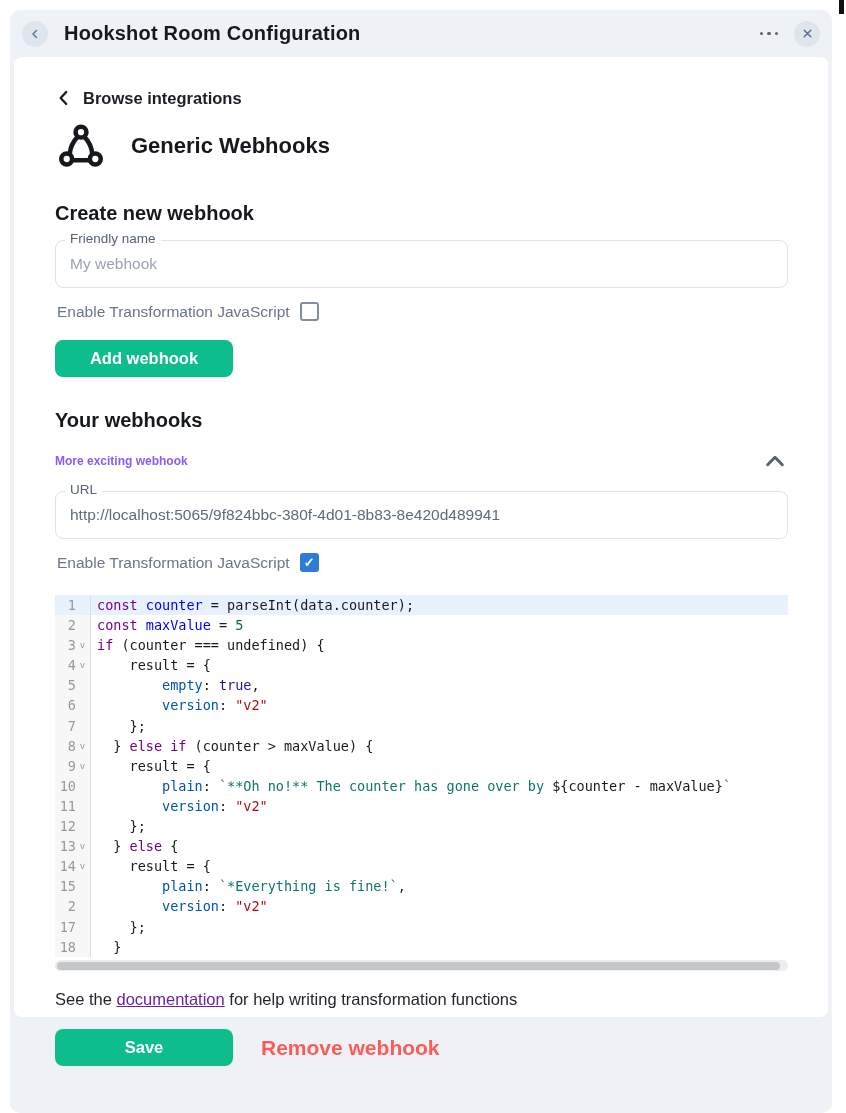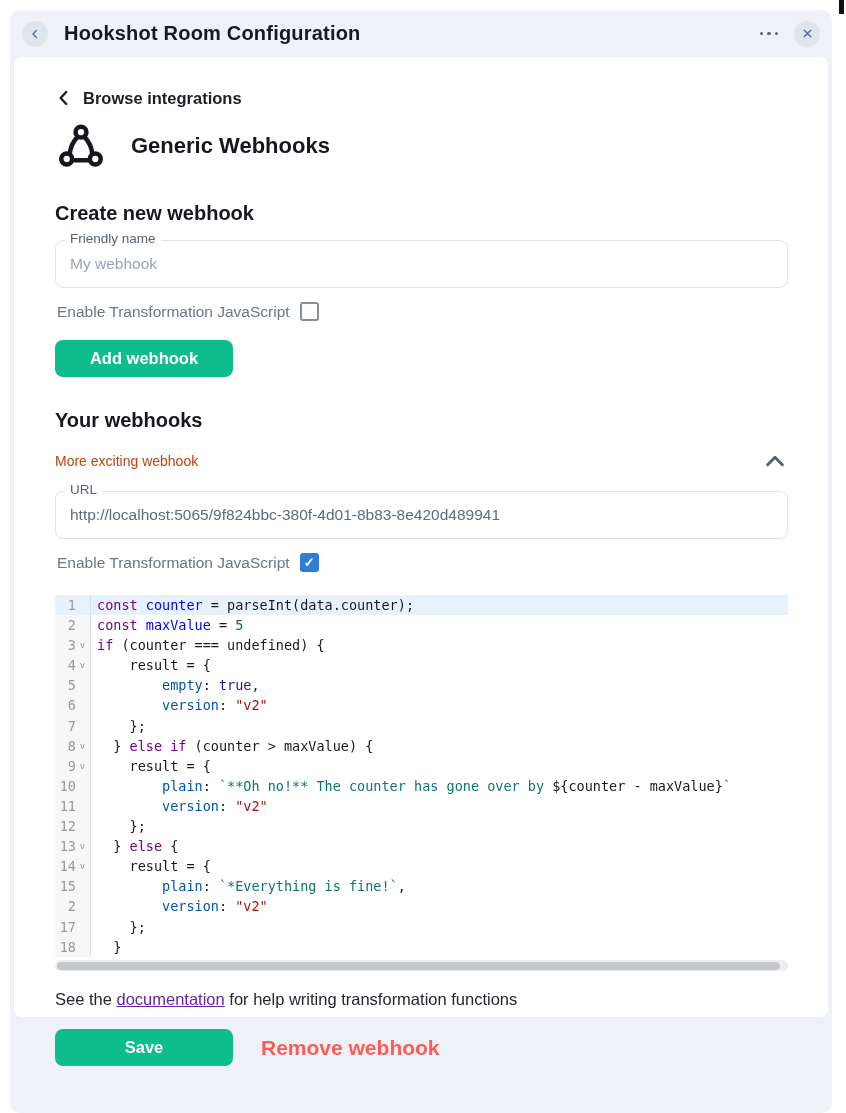--- a/index.html
+++ b/index.html
@@ -58,21 +58,21 @@
     width:178px; height:37px; font-family:"Liberation Sans",sans-serif;
     font-size:16.5px; font-weight:700; cursor:pointer; }
   .btn-add  { left:41px; top:283px; }
   .btn-save { left:41px; top:972px; }
   .btn-remove { left:247px; top:972px; height:37px; background:none; border:none;
     color:#ff5b55; font-family:"Liberation Sans",sans-serif; font-size:21px;
     font-weight:700; cursor:pointer; }
 
   .whrow { left:41px; top:394px; width:733px; display:flex; align-items:center;
     justify-content:space-between; }
-  .whrow .name { font-size:14px; color:#c2410c; }
+  .whrow .name { font-size:12px; color:#8b5cf6;font-weight:bold; }
   .collapse-btn { cursor:pointer; padding:2px; }
 
   
   .editor { left:41px; top:535px; width:733px; height:366px; background:#fff;
     font-family:"DejaVu Sans Mono", monospace; font-size:13.5px; overflow:hidden;
     padding-top:3px; }
   .cm-row { display:flex; height:20.1px; line-height:20.1px; }
   .cm-gutter-cell { flex:none; width:36px; background:#f7f7f7; border-right:1px solid #ddd;
     display:flex; align-items:center; }
   .cm-num { display:inline-block; width:21px; text-align:right; color:#999; }

